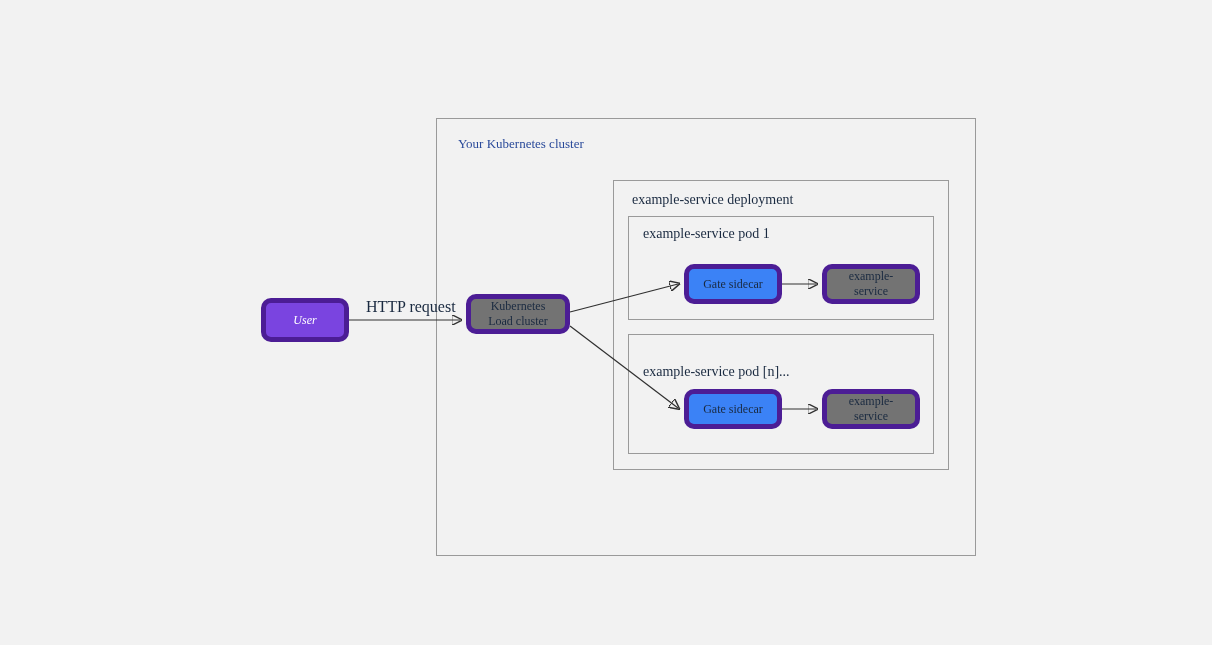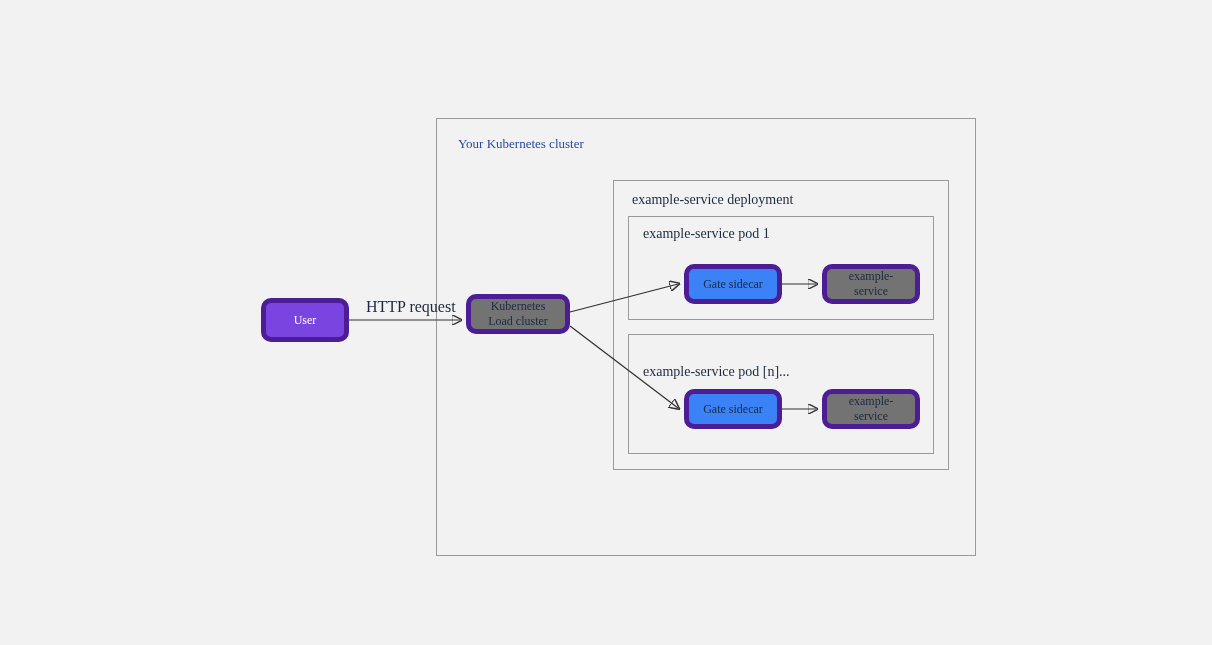--- a/index.html
+++ b/index.html
@@ -84,21 +84,21 @@
   <div class="container" style="left:628px; top:334px; width:306px; height:120px;"></div>
   <div class="pod-title" style="left:643px; top:364px;">example-service pod [n]...</div>
 
   <div class="box blue" style="left:684px; top:389px; width:98px; height:40px;">
     <span>Gate sidecar</span>
   </div>
   <div class="box green" style="left:822px; top:389px; width:98px; height:40px;">
     <span>example-service</span>
   </div>
 
-  <div class="box user" style="left:261px; top:298px; width:88px; height:44px;">
+  <div class="box user" style="left:261px; top:298px; width:88px; height:44px;font-style:italic;">
     <span>User</span>
   </div>
 
   <div class="box green" style="left:466px; top:294px; width:104px; height:40px;">
     <span>
       <span>Kubernetes</span><br>
       <span>Load cluster</span>
     </span>
   </div>
 

